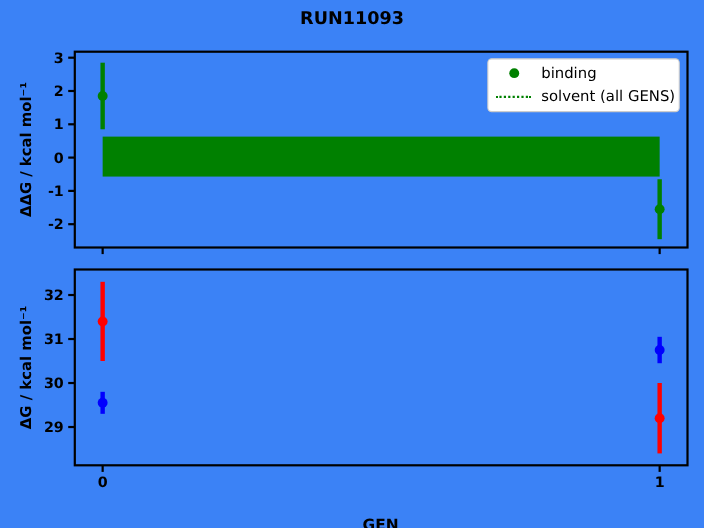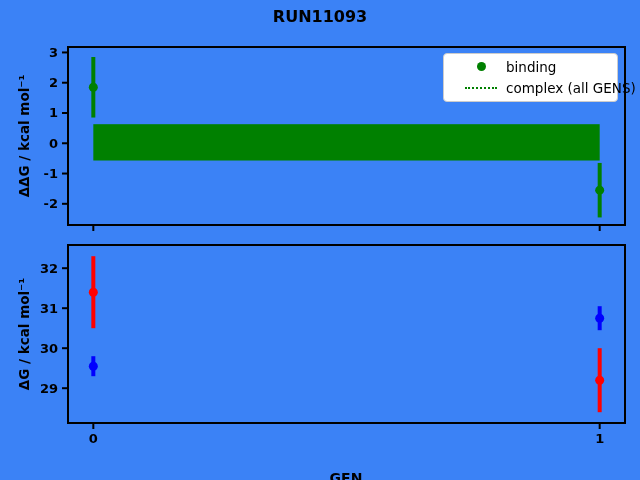--- a/index.html
+++ b/index.html
@@ -29,21 +29,21 @@
     transform: translateX(-50%);
     font-size: 14px; font-weight: bold; color: #000;
   }
   .legend {
     position: absolute;
     background: #ffffff;
     border: 1px solid #cccccc;
     border-radius: 4px;
     box-sizing: border-box;
     display: flex; flex-direction: column; justify-content: space-evenly;
-    padding: 2px 20px;
+    padding: 2px 6px;
   }
   #legend1 { left: 443px; top: 53px; width: 175px; height: 49px; }
   #legend2 { left: 507px; top: 251px; width: 111px; height: 47px; }
   .legend-row { display: flex; align-items: center; height: 21px; }
   .glyph-box {
     width: 34px; min-width: 34px; margin-right: 8px;
     display: flex; align-items: center; justify-content: center;
   }
   .glyph-dot { width: 9px; height: 9px; border-radius: 50%; display: inline-block; }
   .glyph-line { width: 32px; height: 0; border-top: 2px dotted #000; display: inline-block; }
@@ -108,18 +108,18 @@
     <div class="legend-row">
       <span class="glyph-box">
           <span class="glyph-dot" style="background-color: rgb(0, 128, 0);"></span>
         </span>
       <span class="legend-label">binding</span>
     </div>
     <div class="legend-row">
       <span class="glyph-box">
           <span class="glyph-line" style="border-top-color: rgb(0, 128, 0);"></span>
         </span>
-      <span class="legend-label">complex (all GENS)</span>
+      <span class="legend-label">solvent (all GENS)</span>
     </div>
   </div>
 
 
 </div>
 
 </body></html>

